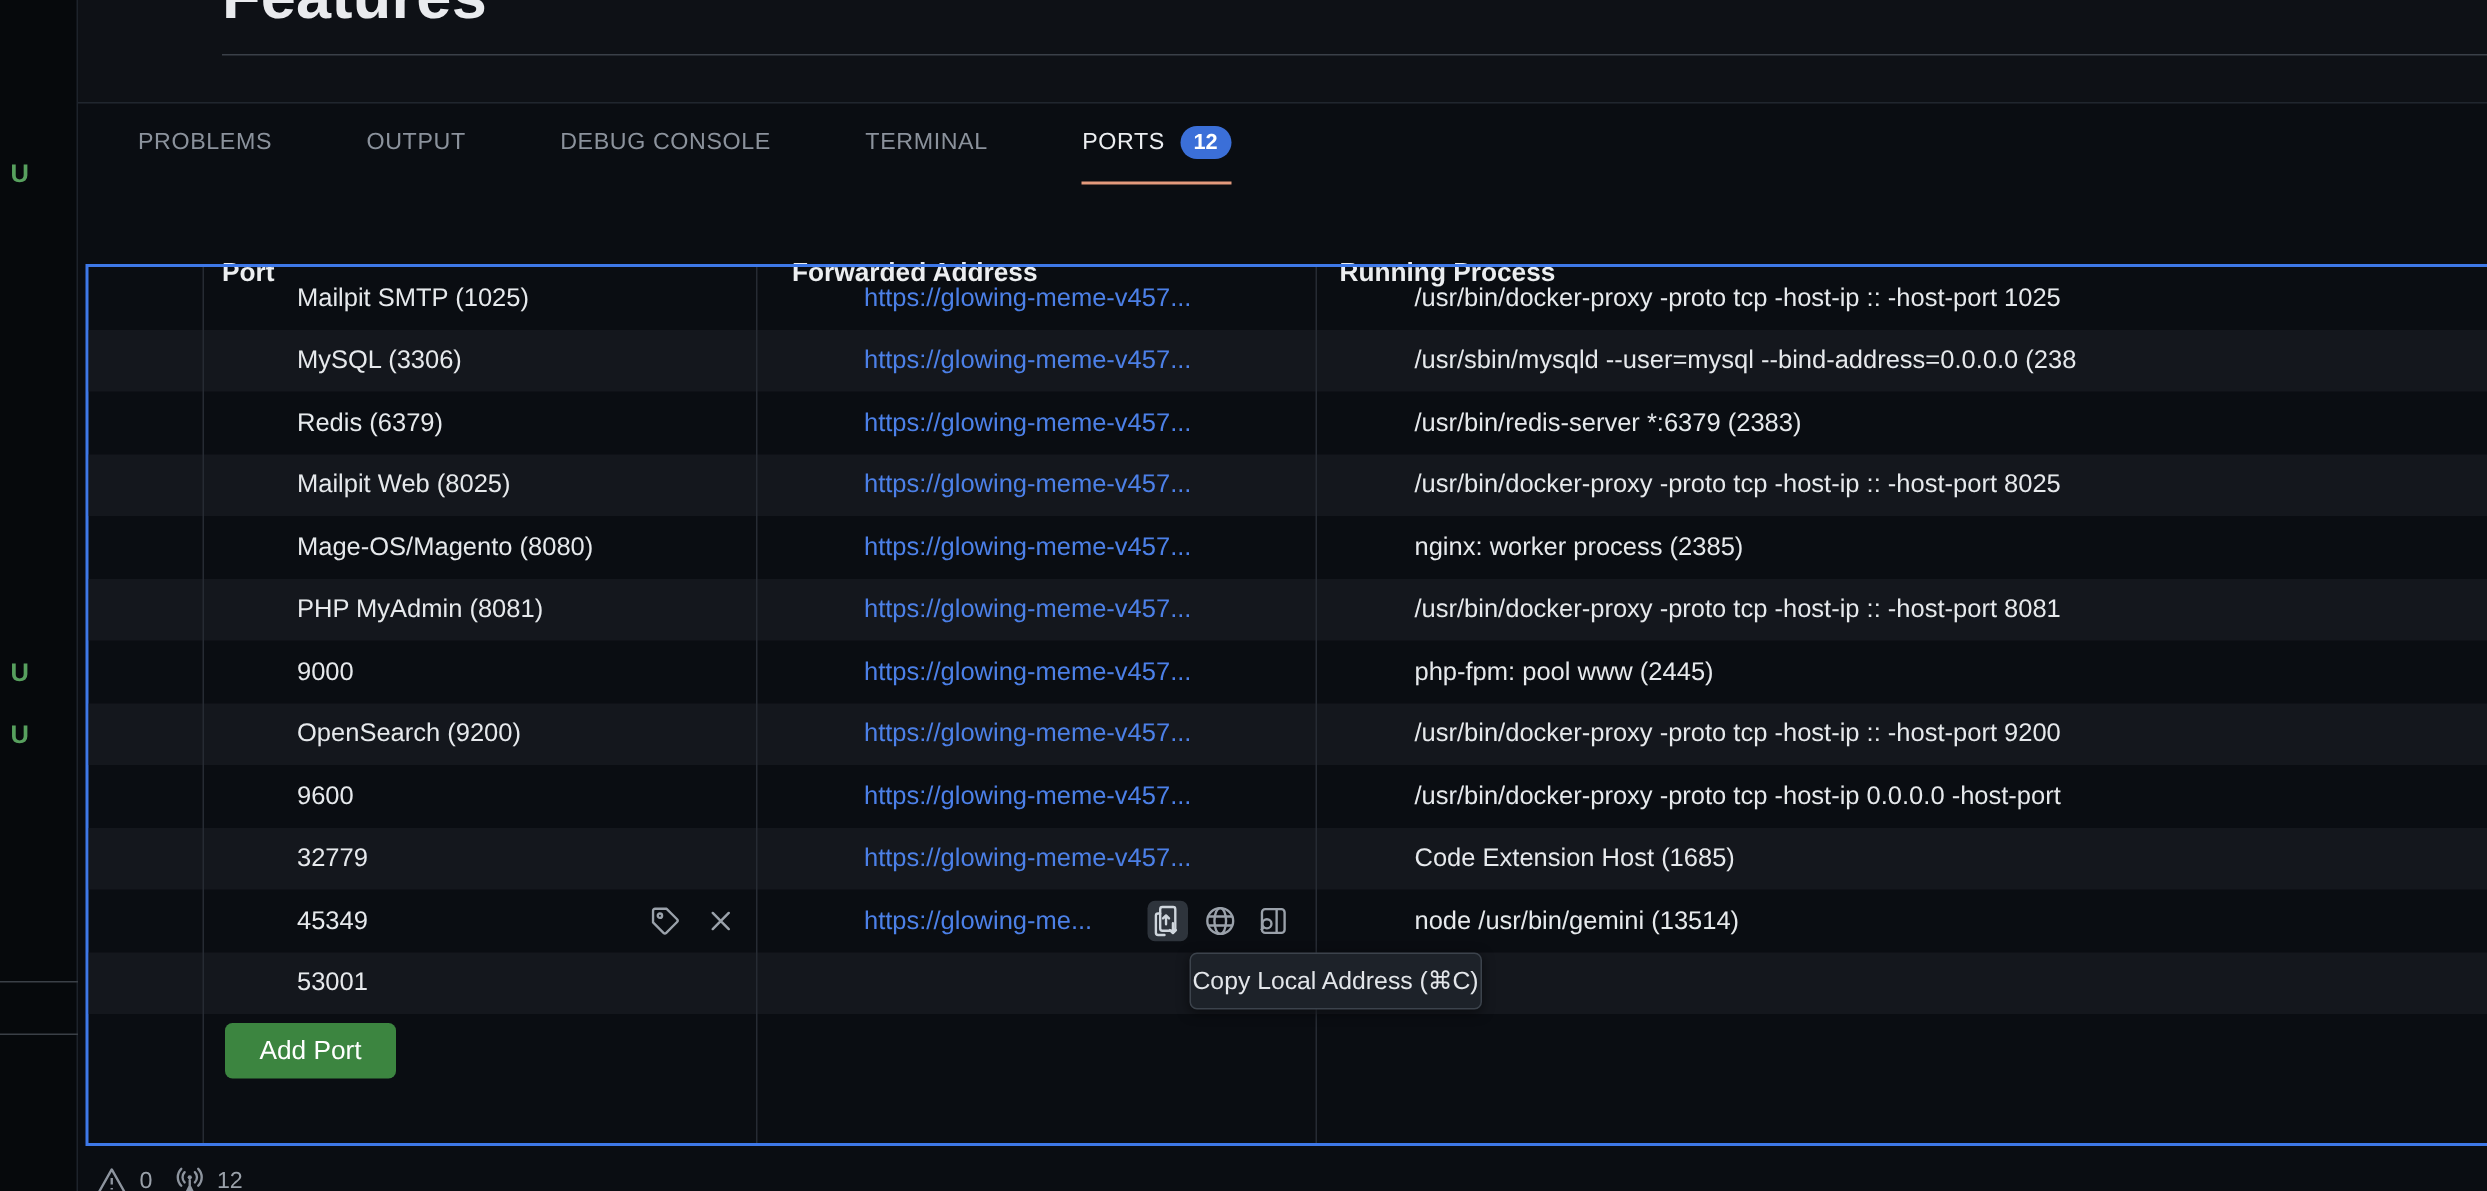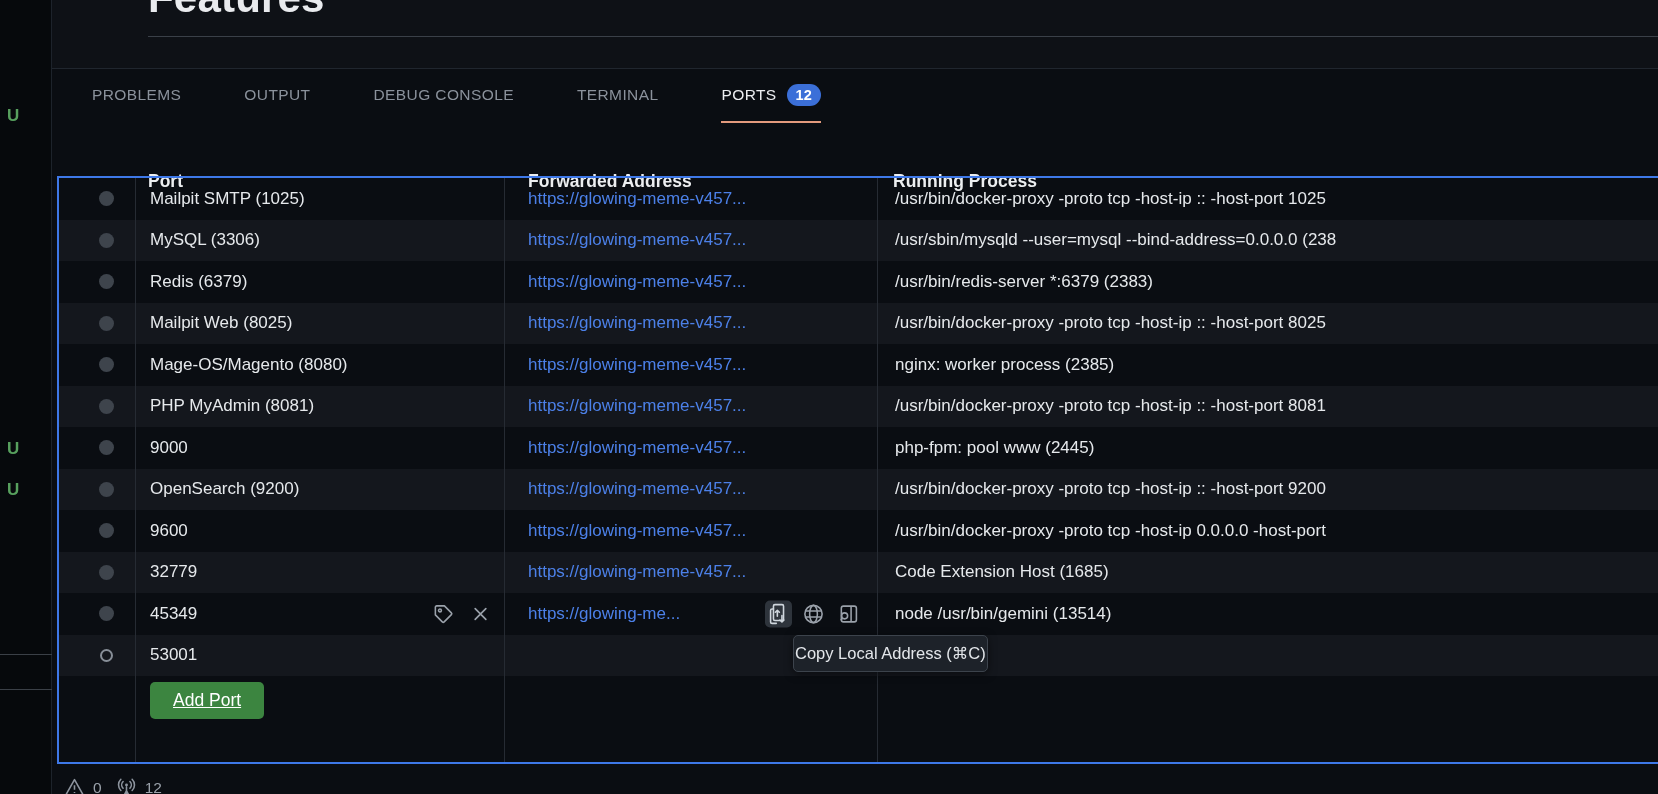--- a/index.html
+++ b/index.html
@@ -43,39 +43,39 @@
   .col-h-addr { left:476px; }
   .col-h-proc { left:841px; }
   
   .ports-table { position:absolute; left:5px; top:176px; right:-4px; height:588px;
     border:2px solid #3e78e8; background:transparent; overflow:hidden; }
   .vsep { position:absolute; top:0; bottom:0; width:1px; background:#262b33; z-index:1; }
   .vsep.s1 { left:76px; } .vsep.s2 { left:445px; } .vsep.s3 { left:818px; }
   .prow { position:relative; height:41.5px; display:grid;
     grid-template-columns:76px 369px 373px 1fr; align-items:center; }
   .prow:nth-child(even) { background:#14171d; }
-  .cell { overflow:hidden; white-space:nowrap; }
+  .cell { overflow:hidden; white-space:nowrap;margin-left:48px; }
   .cell-gutter { display:flex; align-items:center; }
   .dot { width:15px; height:15px; border-radius:50%; background:#3e444c; margin-left:40px; }
   .dot.hollow { width:13px; height:13px; background:transparent; border:2px solid #878e97; margin-left:41px; }
   .cell-port { padding-left:15px; font-size:17px; color:#e6e9ec; }
   .cell-addr { padding-left:24px; font-size:17px; }
   .cell-addr .link { color:#4c80e8; cursor:pointer; }
   .cell-proc { padding-left:18px; font-size:17px; color:#e6e9ec; }
   .row-actions { position:absolute; left:372px; top:50%; transform:translateY(-50%);
     display:flex; gap:13px; align-items:center; z-index:2; }
   .addr-actions { position:absolute; left:706px; top:50%; transform:translateY(-50%);
     display:flex; gap:8px; align-items:center; z-index:2; }
   .icon-btn { display:inline-flex; align-items:center; justify-content:center;
     padding:2px; border-radius:5px; cursor:pointer; }
   .icon-btn.highlight { background:#2e343c; }
   .btn-row { position:relative; height:86px; }
   .add-port-btn { position:absolute; left:91px; top:6px; background:#3c8540; color:#fff;
     font-size:17.5px; border:none; border-radius:5px; padding:8px 23px;
-    font-family:inherit; cursor:pointer;text-decoration:underline; }
+    font-family:inherit; cursor:pointer; }
   
   .tooltip { position:absolute; left:741px; top:635px; z-index:10;
     background:#1d2229; border:1px solid #3c434c; border-radius:5px;
     padding:8px 1px; font-size:16.5px; color:#e3e6ea; white-space:nowrap;
     box-shadow:0 2px 8px rgba(0,0,0,0.5); }
   
   .status-strip { position:absolute; left:0; right:0; top:775px; height:40px;
     display:flex; align-items:flex-start; gap:12px; padding-left:10px;
     color:#9aa1aa; font-size:15.5px; }
   .status-item { display:flex; align-items:center; gap:6px; }

